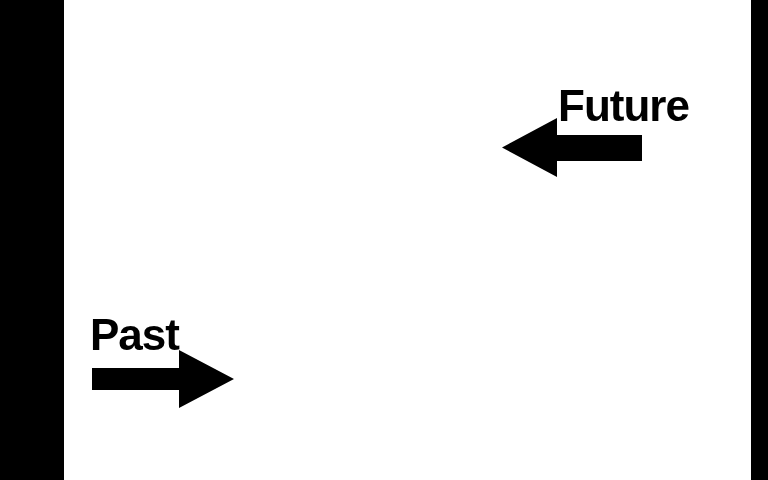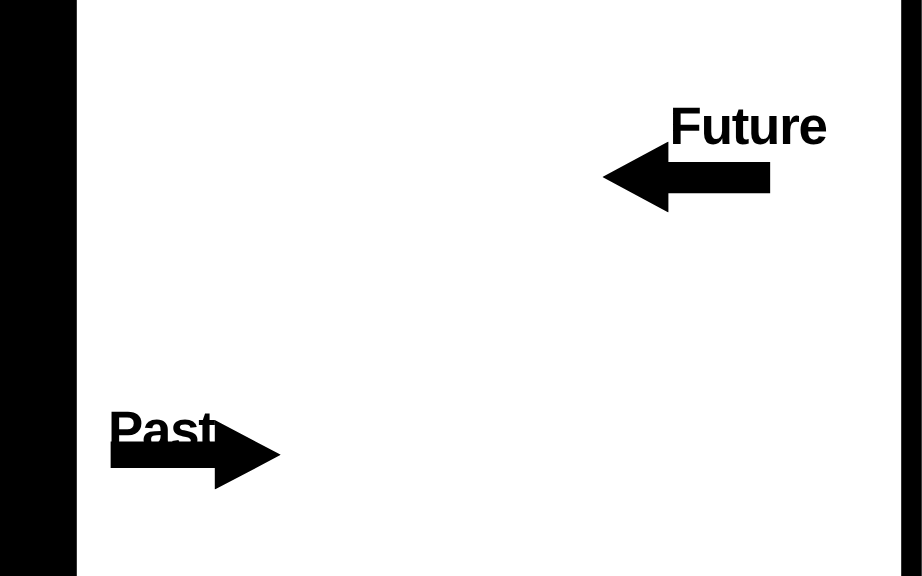--- a/index.html
+++ b/index.html
@@ -35,21 +35,20 @@
     color: #000000;
     white-space: nowrap;
   }
   .label-future {
     left: 494px;  
     top: 84px;
   }
   .label-past {
     left: 26px;   
     top: 313px;
-    margin-top: 24px;
   }
   .arrow {
     position: absolute;
     display: block;
   }
   .arrow-future {
     left: 438px;  
     top: 118px;
     width: 140px;
     height: 59px;

